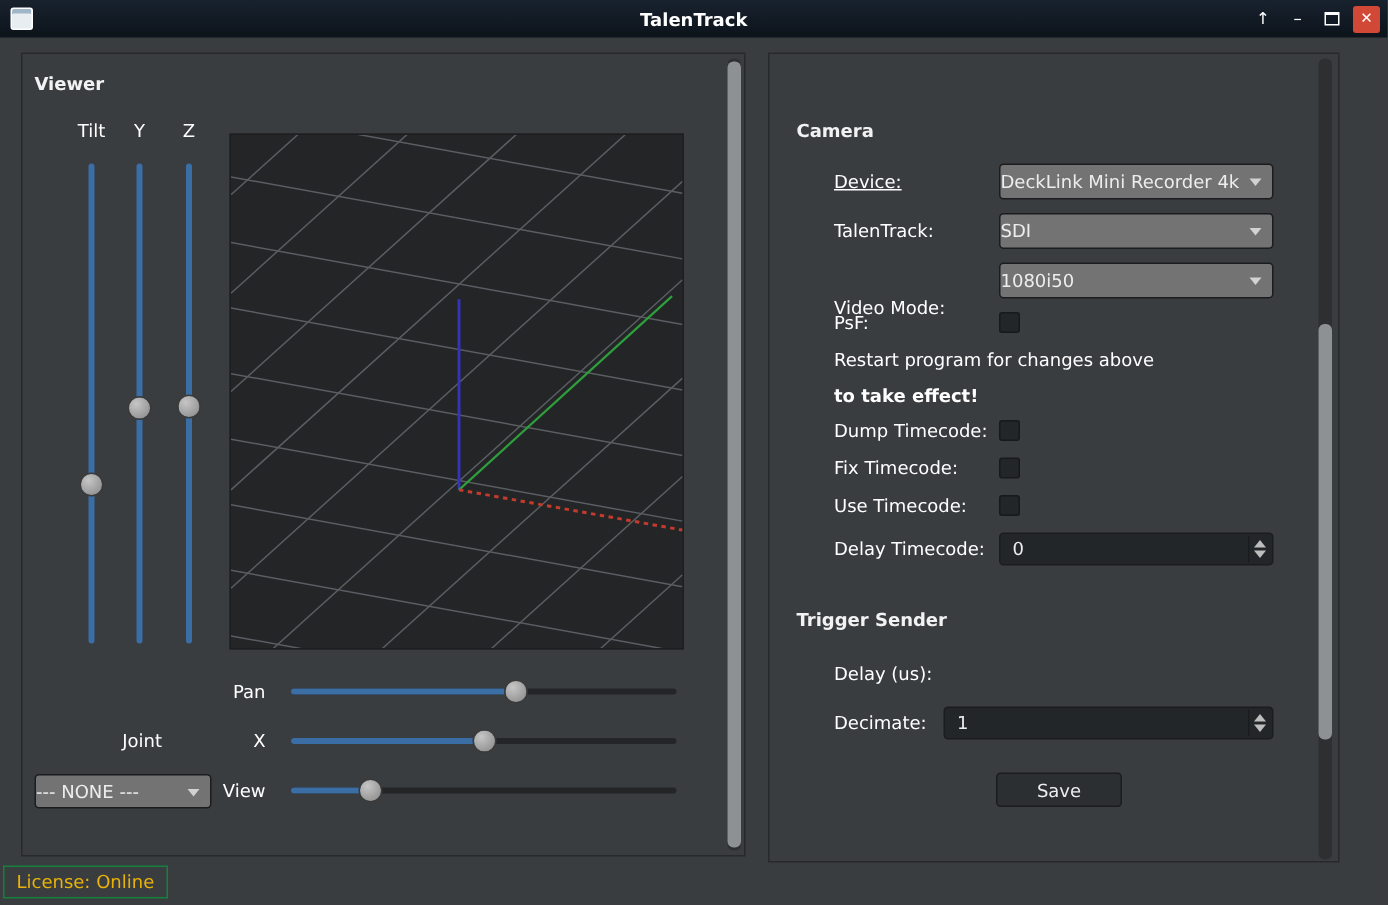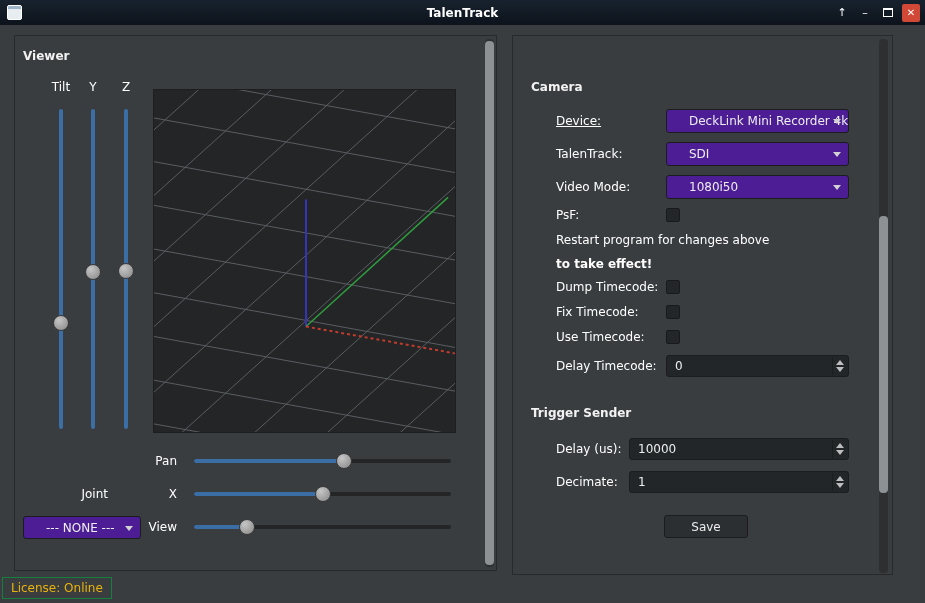--- a/index.html
+++ b/index.html
@@ -52,23 +52,23 @@
   .htrack { position:absolute; height:4px; background:#232527; border-radius:2px; }
   .hfill  { position:absolute; left:0; top:0; height:4px; background:#3a6ea5; border-radius:2px; }
   .shandle {
     position:absolute; width:16px; height:16px; border-radius:50%;
     background:radial-gradient(circle at 35% 30%, #c6c6c6, #868686);
     border:1px solid #3a3a3a;
   }
 
   
   .combo {
-    position:absolute; height:24px; background:#4c1d95; border:1px solid #1a1c1e;
+    position:absolute; height:24px; background:#737373; border:1px solid #1a1c1e;
     border-radius:3px; color:#ededed; display:flex; align-items:center;
-    padding:0 20px 0 22px; white-space:nowrap; overflow:hidden;
+    padding:0 20px 0 0; white-space:nowrap; overflow:hidden;
   }
   .combo-arrow {
     position:absolute; right:7px; top:50%; margin-top:-2px;
     width:0; height:0; border-left:4px solid transparent; border-right:4px solid transparent;
     border-top:5px solid #d2d2d2;
   }
   .spin {
     position:absolute; height:22px; background:#232629; border:1px solid #1a1c1e;
     border-radius:3px; color:#ededed; display:flex; align-items:center;
     padding:0 20px 0 8px;
@@ -205,21 +205,21 @@
     <span>DeckLink Mini Recorder 4k</span>
     <span class="combo-arrow"></span>
   </div>
 
   <div class="lbl" style="left:43px; top:110px;">TalenTrack:</div>
   <div class="combo" style="left:153px; top:106px; width:183px;">
     <span>SDI</span>
     <span class="combo-arrow"></span>
   </div>
 
-  <div class="lbl" style="left:43px; top:143px;">Video Mode:</div>
+  <div class="lbl" style="left:43px; top:161px;">Video Mode:</div>
   <div class="combo" style="left:153px; top:139px; width:183px;">
     <span>1080i50</span>
     <span class="combo-arrow"></span>
   </div>
 
   <div class="lbl" style="left:43px; top:171px;">PsF:</div>
   <div class="checkbox" style="left:153px; top:172px;"></div>
 
   <div class="lbl" style="left:43px; top:196px;">Restart program for changes above</div>
   <div class="lbl" style="left:43px; top:220px;font-weight:bold;">to take effect!</div>
@@ -238,27 +238,20 @@
     <span>0</span>
     <span class="spin-btns">
       <span class="tri-up"></span>
       <span class="tri-down"></span>
     </span>
   </div>
 
   <div class="section-title" style="left:18px; top:370px;">Trigger Sender</div>
 
   <div class="lbl" style="left:43px; top:405px;">Delay (us):</div>
-  <div class="spin" style="left:116px; top:402px; width:220px;">
-    <span>10000</span>
-    <span class="spin-btns">
-      <span class="tri-up"></span>
-      <span class="tri-down"></span>
-    </span>
-  </div>
 
   <div class="lbl" style="left:43px; top:438px;">Decimate:</div>
   <div class="spin" style="left:116px; top:435px; width:220px;">
     <span>1</span>
     <span class="spin-btns">
       <span class="tri-up"></span>
       <span class="tri-down"></span>
     </span>
   </div>
 

